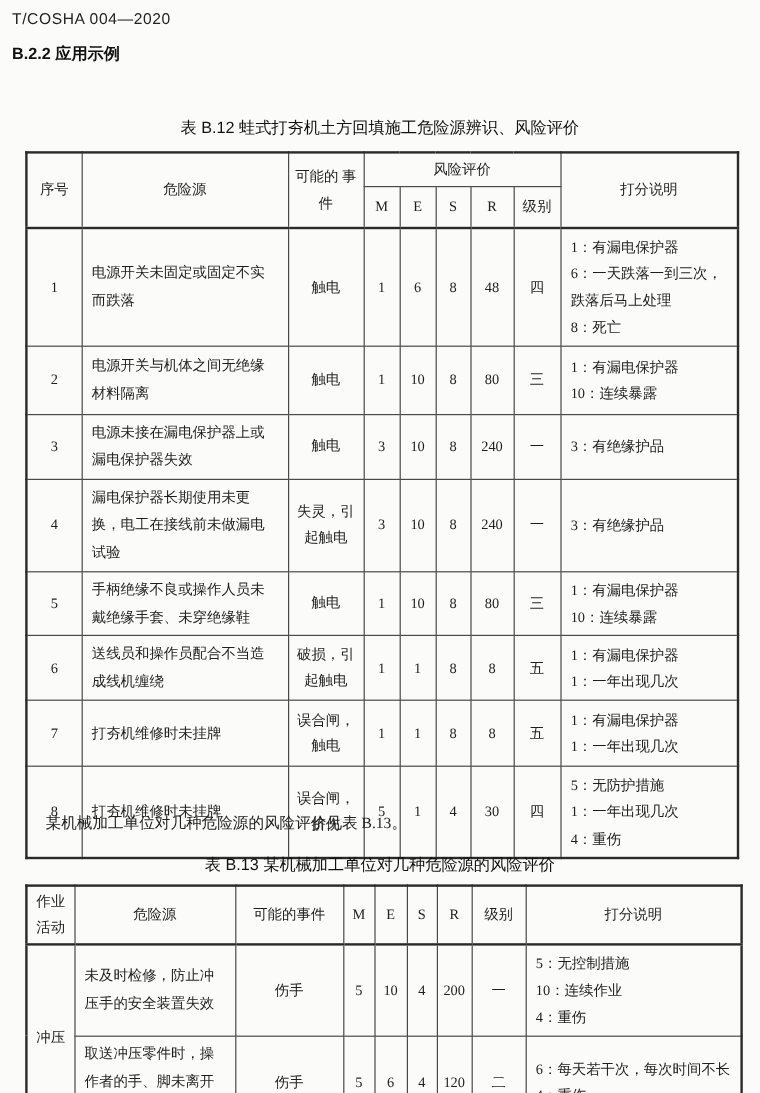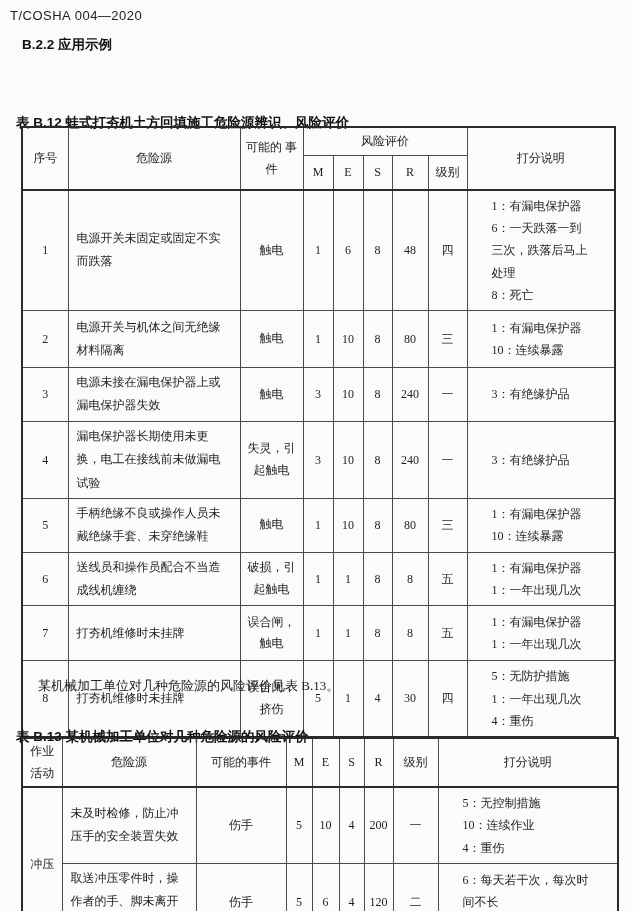--- a/index.html
+++ b/index.html
@@ -12,32 +12,33 @@
   }
   .page { position:relative; width:633px; height:663px; }
   .doc-code {
     position:absolute; left:10px; top:8px;
     font-family:"Liberation Sans","DejaVu Sans",sans-serif;
     font-size:13px; letter-spacing:0.5px; color:#222;
   }
   .section-heading {
     position:absolute; left:10px; top:36px;
     font-family:"Liberation Sans","DejaVu Sans",sans-serif;
-    font-weight:bold; font-size:13.5px; color:#111;margin-left:12px;
+    font-weight:bold; font-size:13.5px; color:#111;
   }
   .para {
     position:absolute; left:12px; right:14px; margin:0;
     font-size:13px; line-height:1.5; text-indent:2em; color:#222;
   }
   .para1 { top:62px; }
   .para2 { top:676px; }
   .caption {
-    position:absolute; left:0; right:0; margin:16px;
+    position:absolute; left:0; right:0; margin:0;
+    text-align:center;
     font-family:"Liberation Sans","DejaVu Sans",sans-serif;
-    font-weight:bold; font-size:13.5px; color:#111;
+    font-weight:normal; font-size:13.5px; color:#111;
   }
   .caption1 { top:98px; }
   .caption2 { top:712px; }
   table.tbl {
     position:absolute;
     border-collapse:collapse; table-layout:fixed;
     border:2px solid #2a2a2a;
     font-size:12px; color:#1e1e1e;
     background:transparent;
   }
@@ -48,21 +49,21 @@
     text-align:center; vertical-align:middle;
     font-weight:normal; padding:2px 4px;
     line-height:1.55;
     overflow:hidden;
   }
   .tbl th.bb2, .tbl td.bb2 { border-bottom-width:2px; border-bottom-color:#2a2a2a; }
   .tbl .left {
     text-align:left; padding:3px 8px; line-height:1.95;
   }
   .tbl .notes {
-    text-align:left; padding:4px 24px;
+    text-align:left; padding:4px 8px;
     white-space:pre-line; line-height:1.85;
   }
   .tbl .evt { line-height:1.8; }
 </style>
 </head>
 <body>
 
 <div class="page">
 
   <div class="doc-code">T/COSHA 004—2020</div>

